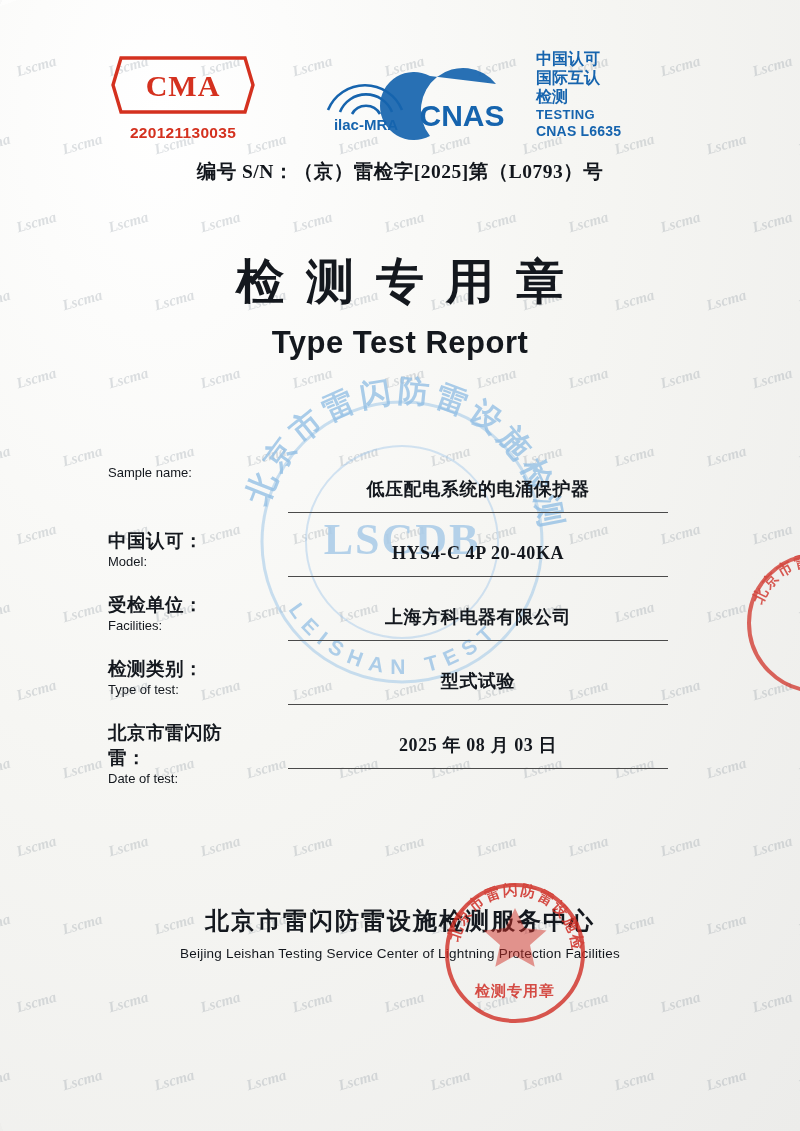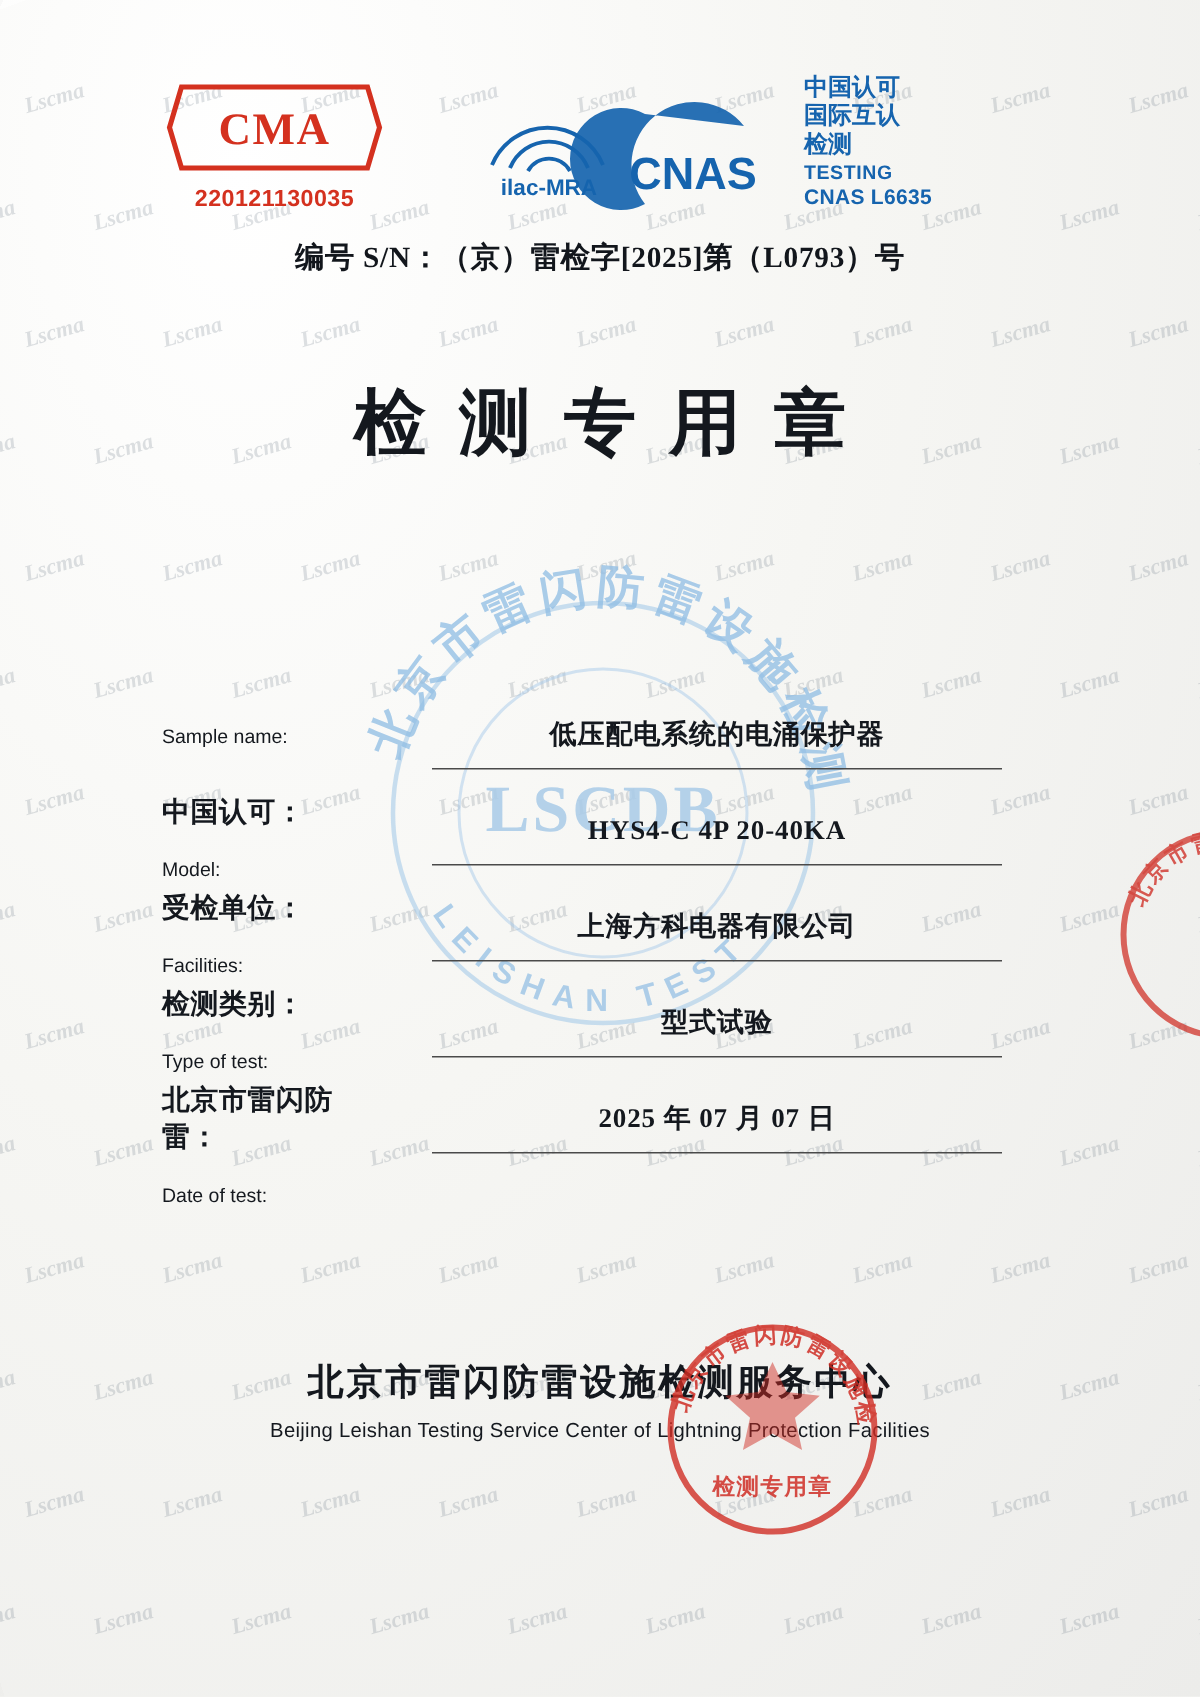--- a/index.html
+++ b/index.html
@@ -118,21 +118,21 @@
   }
   .field-label{
     position:absolute;left:0;top:2px;width:150px;
   }
   .label-cn{
     font-family:"Liberation Serif", serif;
     font-weight:bold;font-size:18.5px;color:#14181e;letter-spacing:0.5px;
   }
   .label-en{
     font-family:"Liberation Sans", sans-serif;
-    font-size:13px;color:#14181e;margin-top:19px;
+    font-size:13px;color:#14181e;margin-top:1px;
   }
   .field-value{
     position:absolute;left:180px;right:0;top:10px;
     border-bottom:1px solid #4a4a4a;
     height:40px;
     text-align:center;
   }
   .field-value span{
     font-family:"Liberation Serif", serif;
     font-weight:bold;
@@ -346,20 +346,21 @@
         <div class="l3">检测</div>
         <div class="l4">TESTING</div>
         <div class="l5">CNAS L6635</div>
       </div>
     </div>
   </div>
 
   <div class="sn-line">编号 S/N：（京）雷检字[2025]第（L0793）号</div>
 
   <div class="title-cn">检测专用章</div>
+  <div class="title-en">Type Test Report</div>
 
   <div class="big-wm">
     <svg viewBox="0 0 340 340" width="340" height="340" aria-hidden="true">
       <defs>
         <path id="ringTop" d="M170,170 m-140,0 a140,140 0 1,1 280,0" fill="none"></path>
         <path id="ringBot" d="M170,302 m-132,-132 a132,132 0 1,0 264,0" fill="none"></path>
       </defs>
       <circle cx="170" cy="170" r="140" fill="none" stroke="#9fc6e8" stroke-width="3" opacity="0.55"></circle>
       <circle cx="170" cy="170" r="96" fill="none" stroke="#9fc6e8" stroke-width="2" opacity="0.45"></circle>
       <text font-family="Liberation Serif, serif" font-size="31" font-weight="bold" fill="#8fbde4" opacity="0.75" letter-spacing="5">
@@ -412,21 +413,21 @@
         <span>型式试验</span>
       </div>
     </div>
 
     <div class="field-row">
       <div class="field-label">
         <div class="label-cn">北京市雷闪防雷：</div>
         <div class="label-en">Date of test:</div>
       </div>
       <div class="field-value">
-        <span>2025 年 07 月 07 日</span>
+        <span>2025 年 08 月 03 日</span>
       </div>
     </div>
 
   </div>
 
   <div class="footer">
     <div class="footer-cn">北京市雷闪防雷设施检测服务中心</div>
     <div class="footer-en">Beijing Leishan Testing Service Center of Lightning Protection Facilities</div>
   </div>
 

